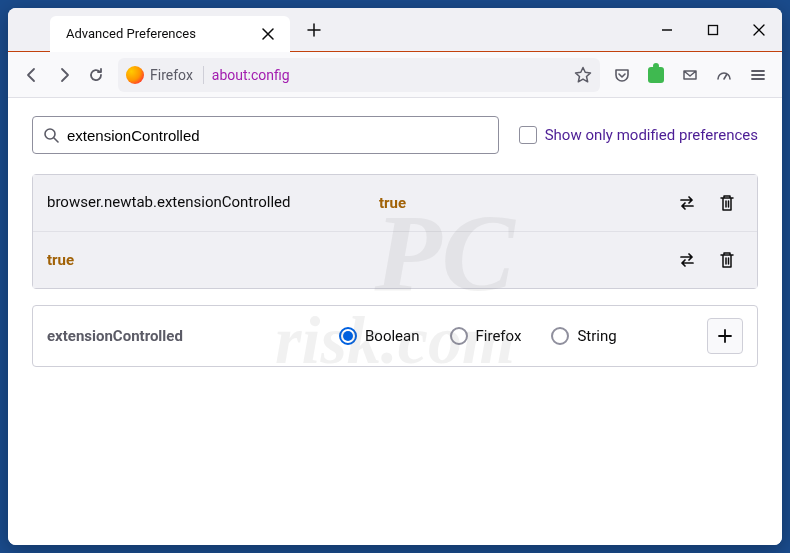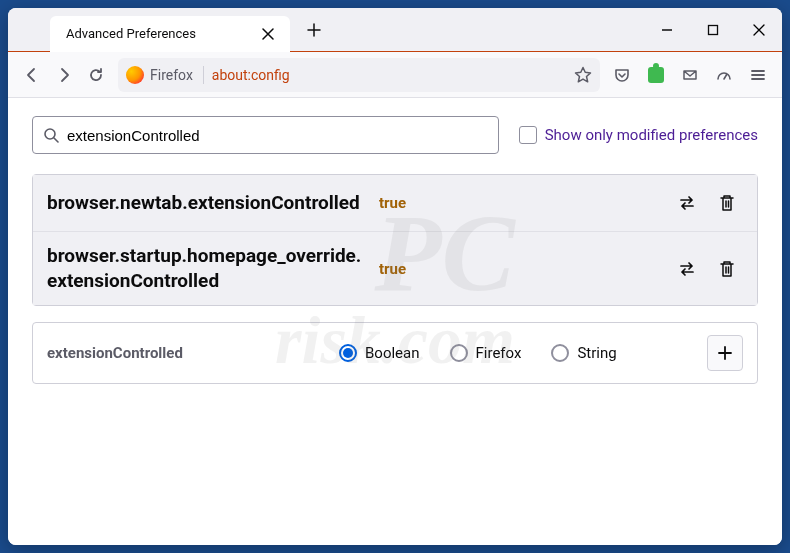--- a/index.html
+++ b/index.html
@@ -111,21 +111,21 @@
     color: #0c0c0d;
   }
   .urlbar .identity {
     display: flex;
     align-items: center;
     gap: 6px;
     color: #5b5b66;
     padding-right: 10px;
     border-right: 1px solid #cfcfd8;
   }
-  .urlbar .address { flex: 1; color: #c2410c; }
+  .urlbar .address { flex: 1; color: #a21caf; }
   .urlbar .right { display: flex; align-items: center; gap: 8px; color: #5b5b66; }
   .tb-icons { display: flex; align-items: center; gap: 2px; }
   .tb-icon {
     width: 32px;
     height: 32px;
     display: flex;
     align-items: center;
     justify-content: center;
     border-radius: 4px;
     cursor: pointer;
@@ -182,22 +182,22 @@
   .pref-row {
     display: flex;
     align-items: center;
     padding: 12px 14px;
     gap: 12px;
     border-bottom: 1px solid #e0e0e6;
     background: #f0f0f4;
   }
   .pref-row:last-child { border-bottom: none; }
   .pref-name {
-    font-weight: 700;
-    font-size: 19px;
+    font-weight: 400;
+    font-size: 15px;
     color: #0c0c0d;
     width: 320px;
     word-break: break-all;
     line-height: 1.3;
   }
   .pref-value {
     font-weight: 700;
     font-size: 15px;
     color: #a16207;
     flex: 1;
@@ -425,21 +425,20 @@
               </svg>
           </div>
           <div class="pa-btn">
             <svg width="16" height="18" viewBox="0 0 16 18">
                 <path d="M2 4 L14 4 M5 4 L5 2 L11 2 L11 4 M4 4 L4 16 L12 16 L12 4 M7 7 L7 13 M9.5 7 L9.5 13" stroke="#0c0c0d" stroke-width="1.5" fill="none" stroke-linecap="round" stroke-linejoin="round"></path>
               </svg>
           </div>
         </div>
       </div>
       <div class="pref-row">
-        <div class="pref-name">browser.startup.homepage_override.extensionControlled</div>
         <div class="pref-value">true</div>
         <div class="pref-actions">
           <div class="pa-btn">
             <svg width="18" height="18" viewBox="0 0 18 18">
                 <path d="M3 6 L14 6 M11 3 L14 6 L11 9 M15 12 L4 12 M7 9 L4 12 L7 15" stroke="#0c0c0d" stroke-width="1.7" fill="none" stroke-linecap="round" stroke-linejoin="round"></path>
               </svg>
           </div>
           <div class="pa-btn">
             <svg width="16" height="18" viewBox="0 0 16 18">
                 <path d="M2 4 L14 4 M5 4 L5 2 L11 2 L11 4 M4 4 L4 16 L12 16 L12 4 M7 7 L7 13 M9.5 7 L9.5 13" stroke="#0c0c0d" stroke-width="1.5" fill="none" stroke-linecap="round" stroke-linejoin="round"></path>

